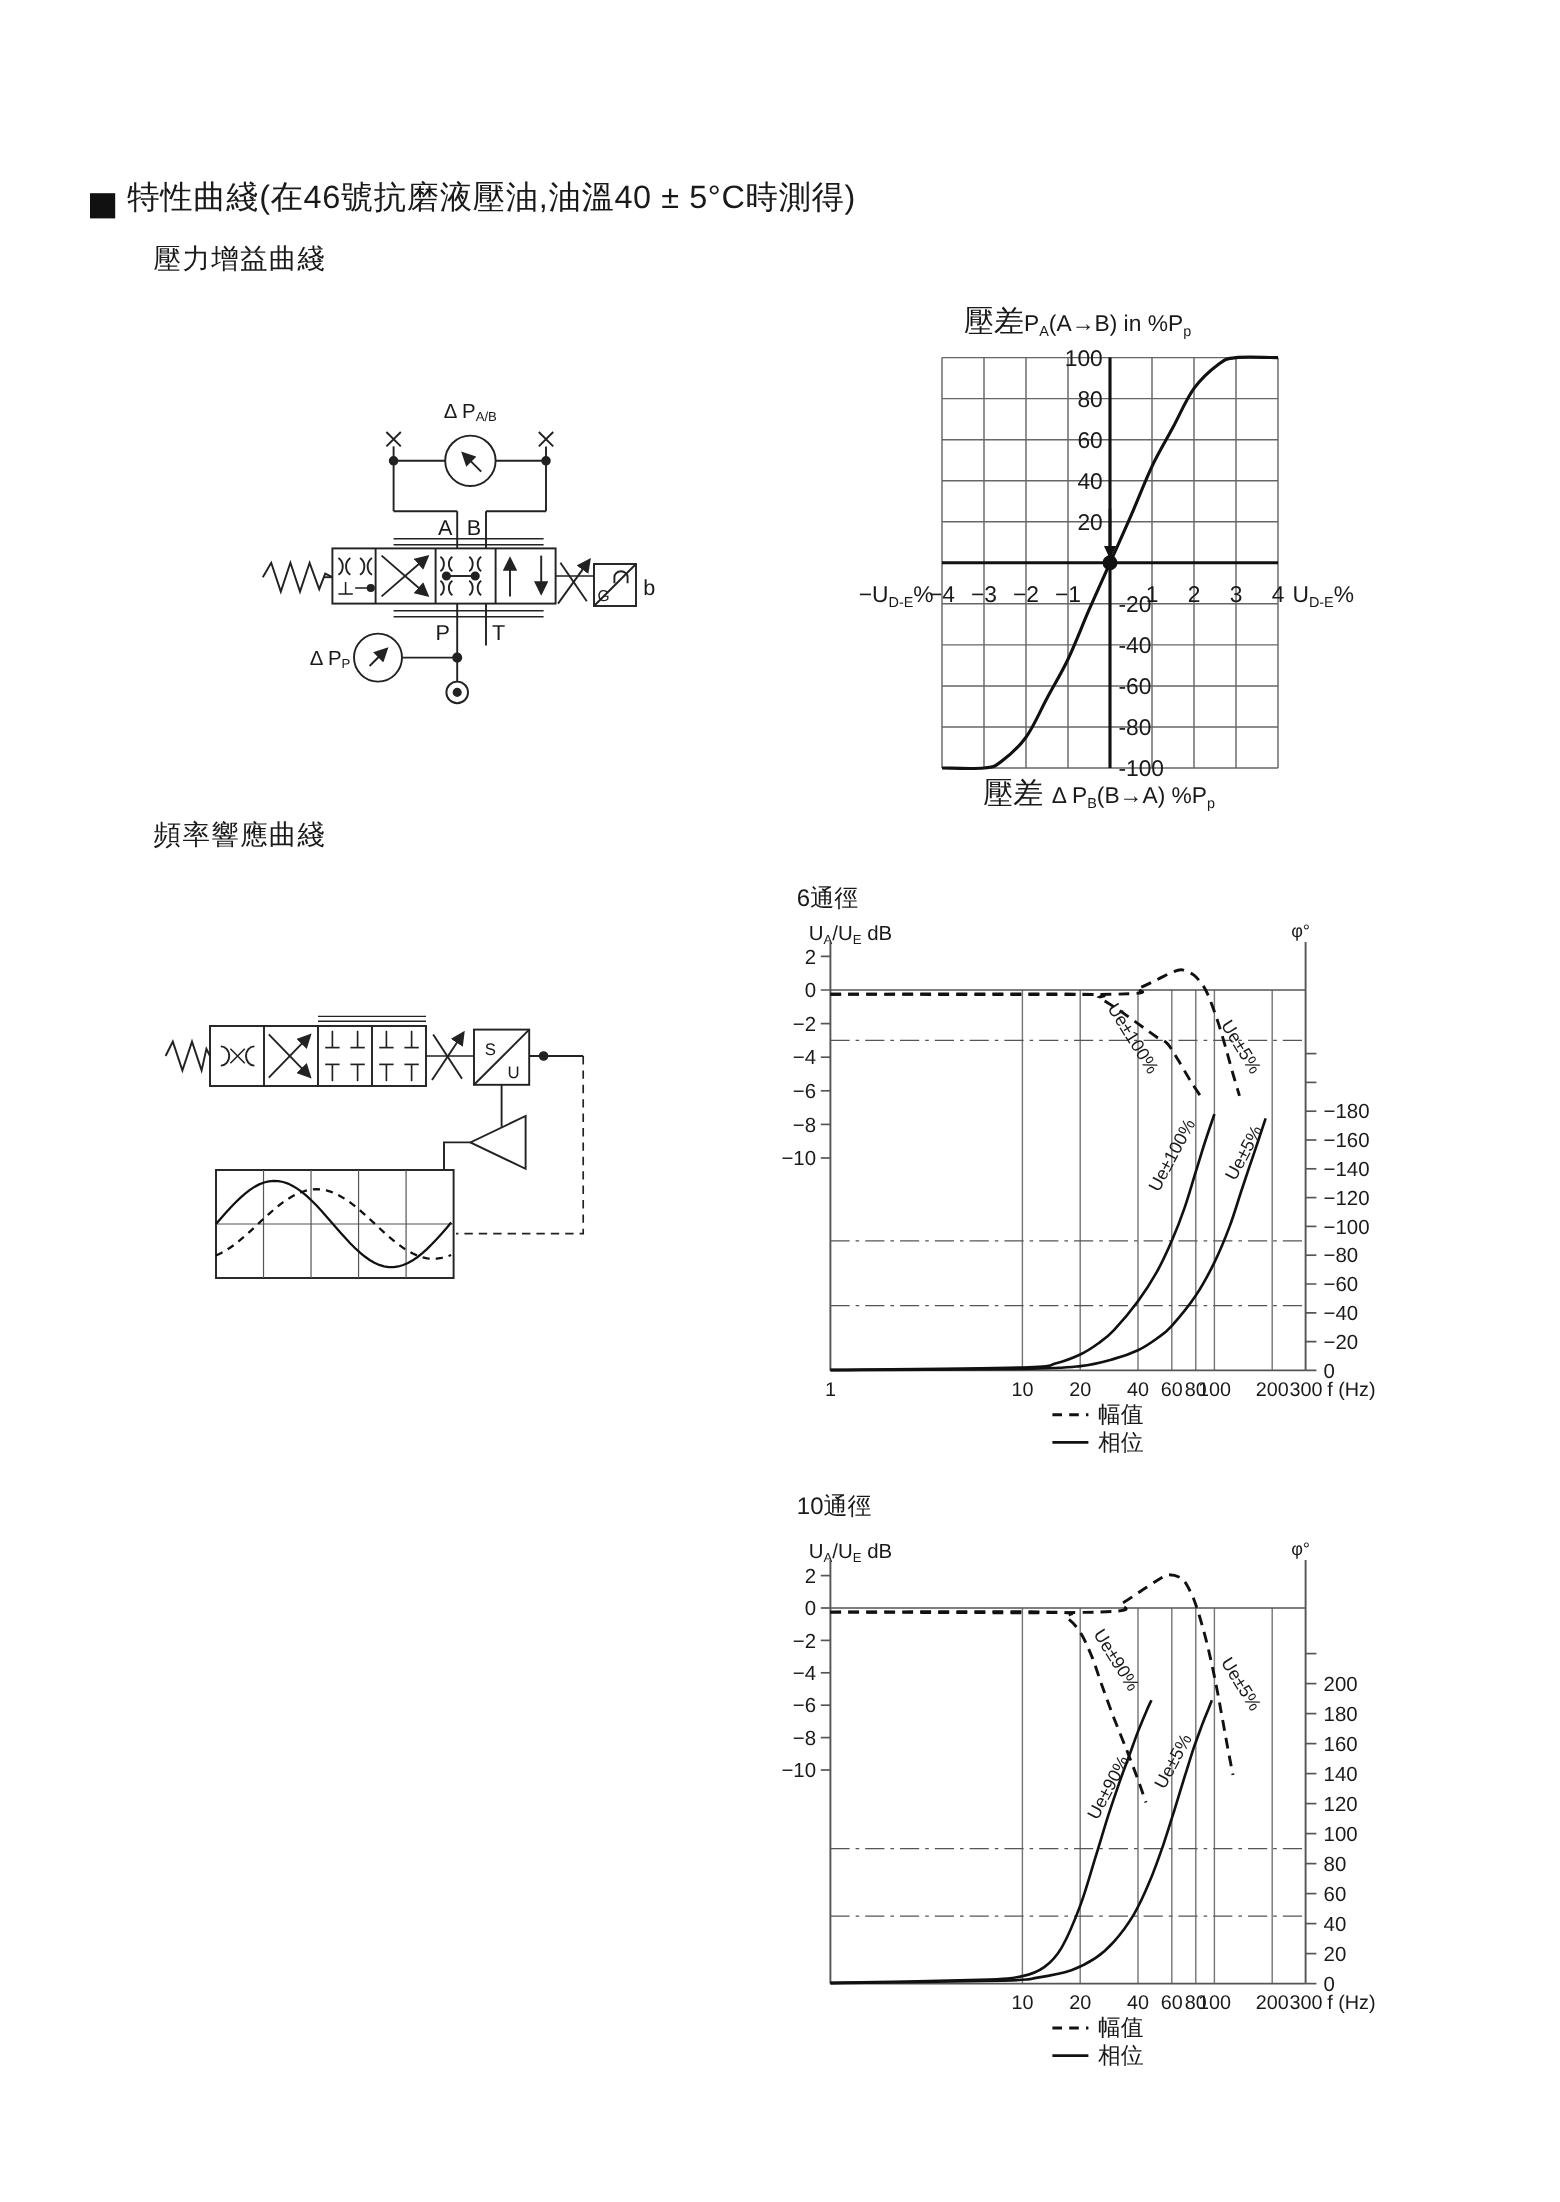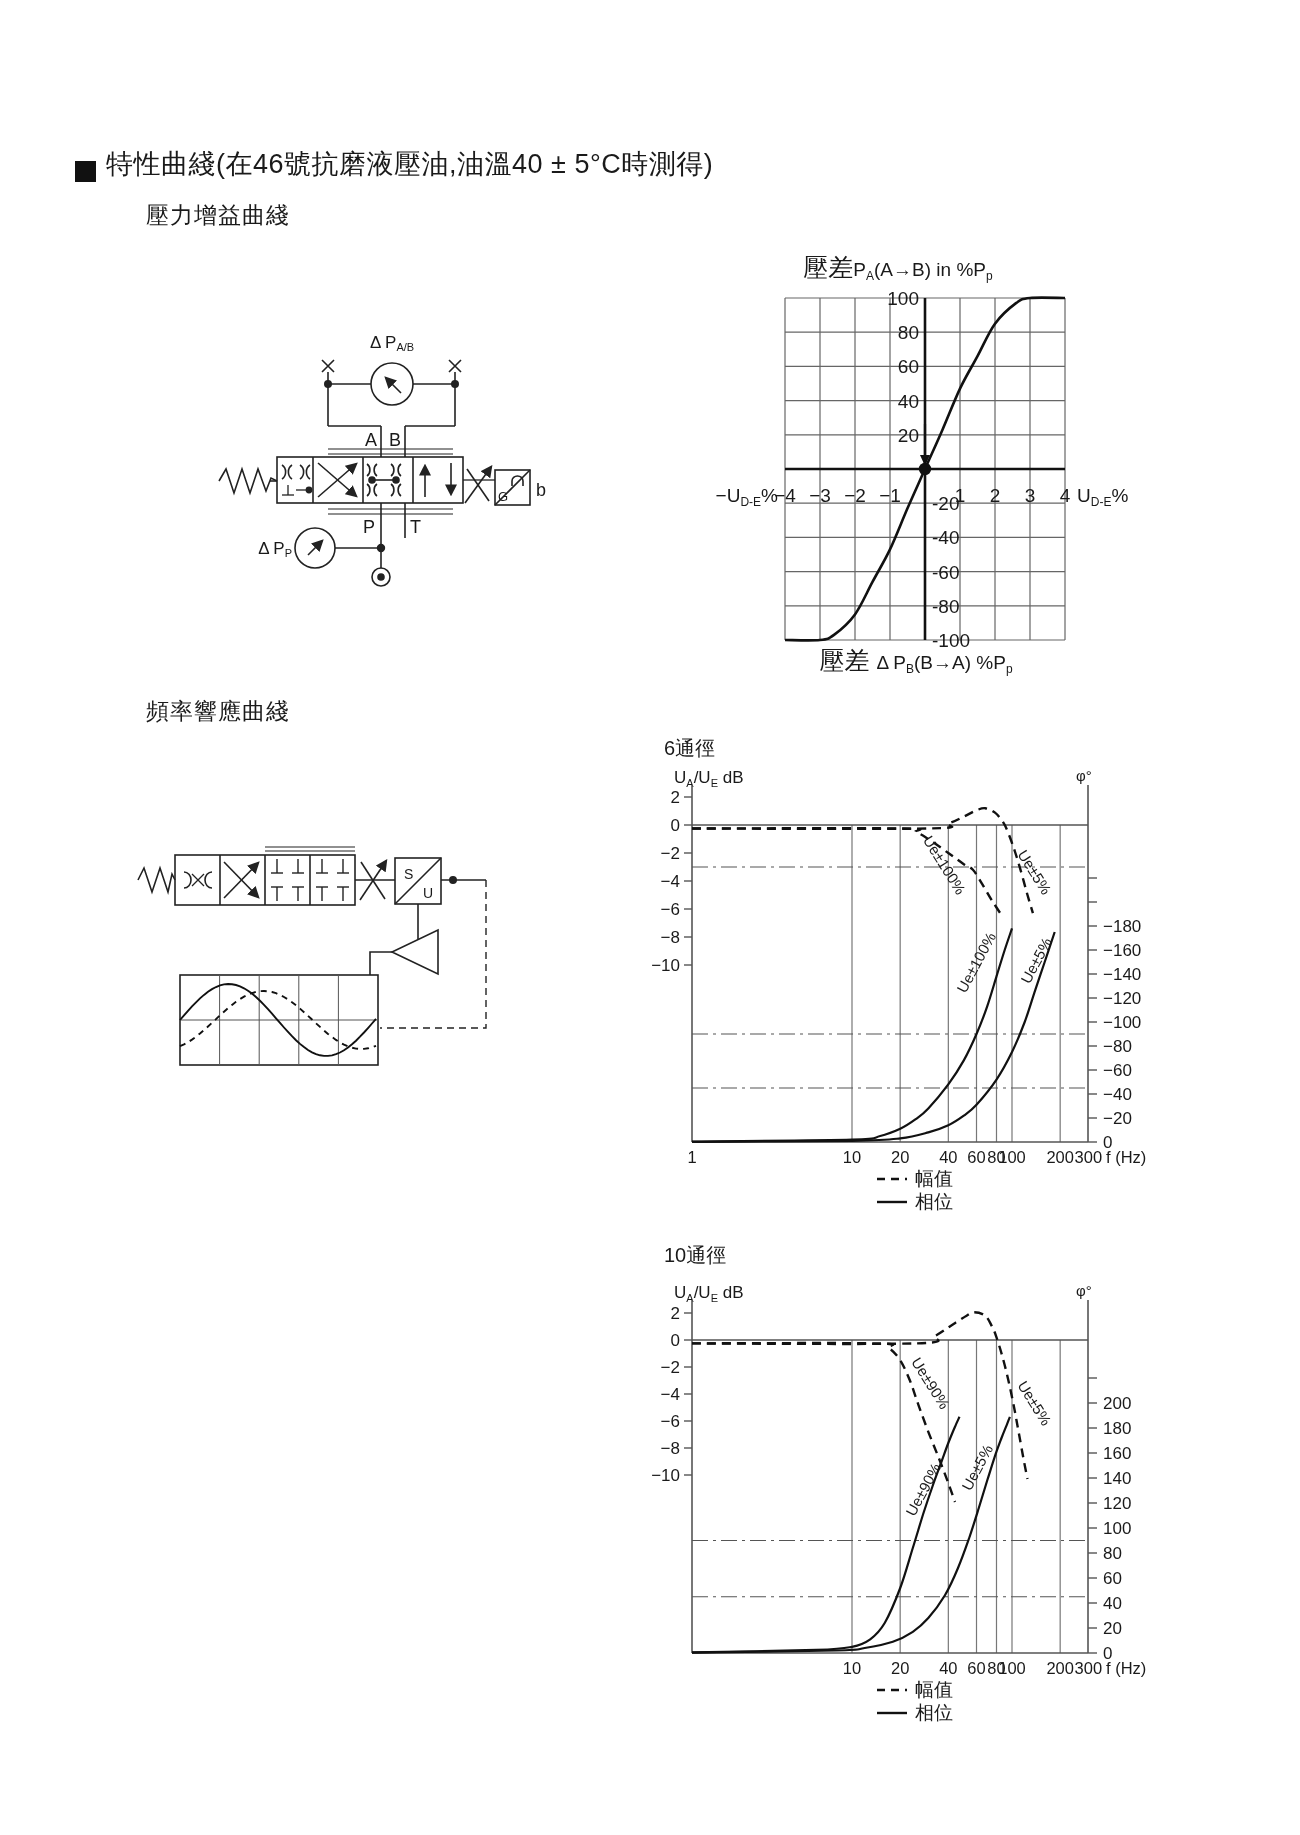--- a/index.html
+++ b/index.html
@@ -2,36 +2,36 @@
 <html><head>
 <meta charset="utf-8">
 <style>
   html,body{margin:0;padding:0;background:#fff;}
   .page{position:relative;width:1300px;height:1835px;background:#ffffff;
         font-family:"Liberation Sans", sans-serif;color:#1a1a1a;overflow:hidden;}
   .abs{position:absolute;}
   .main-header{position:absolute;left:75px;top:146px;display:flex;align-items:flex-end;
                font-size:27px;letter-spacing:0.5px;}
   .main-header .sq{width:21px;height:21px;background:#111;display:inline-block;margin-right:10px;}
-  .sub-heading{position:absolute;font-size:23px;letter-spacing:1px;margin-left:18px;}
+  .sub-heading{position:absolute;font-size:23px;letter-spacing:1px;}
   svg text{font-family:"Liberation Sans", sans-serif;fill:#1a1a1a;stroke:none;}
 </style>
 </head>
 <body>
 
 <div class="page">
 
   <div class="main-header">
     <span class="sq"></span>
     <span>特性曲綫(在46號抗磨液壓油,油溫40 ± 5°C時測得)</span>
   </div>
 
   <div class="sub-heading" style="left:128px;top:200px">壓力增益曲綫</div>
 
-  <div class="sub-heading" style="left:128px;top:696px">頻率響應曲綫</div>
+  <div class="sub-heading" style="left:128px;top:680px">頻率響應曲綫</div>
 
   <svg class="abs" style="left:120px;top:280px" width="440" height="330">
     <defs>
       <marker id="ah1" viewBox="0 0 10 10" refX="8" refY="5" markerWidth="7.5" markerHeight="7.5" orient="auto">
         <path d="M0,0 L10,5 L0,10 z" fill="#222"></path>
       </marker>
     </defs>
     <g stroke="#222" fill="none" stroke-width="1.6">
 
       <circle cx="272" cy="104" r="21"></circle>

